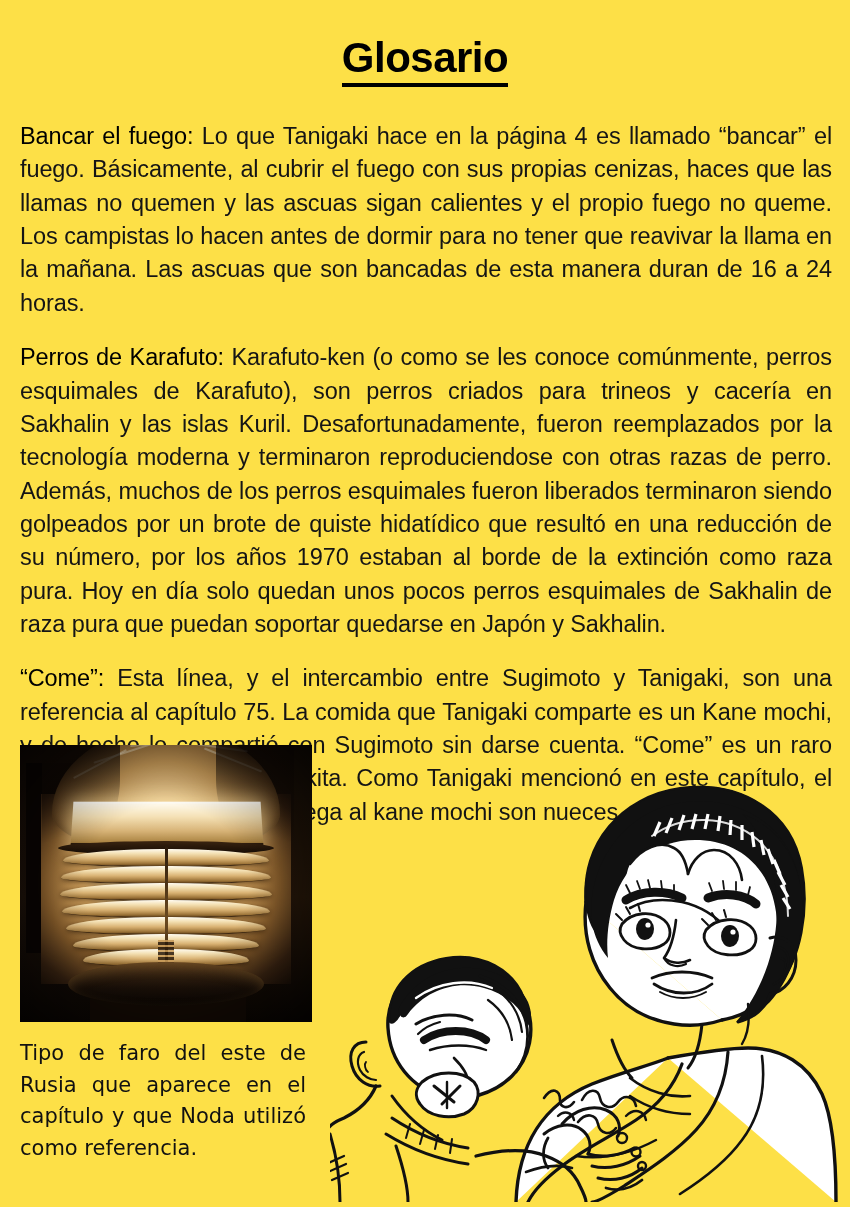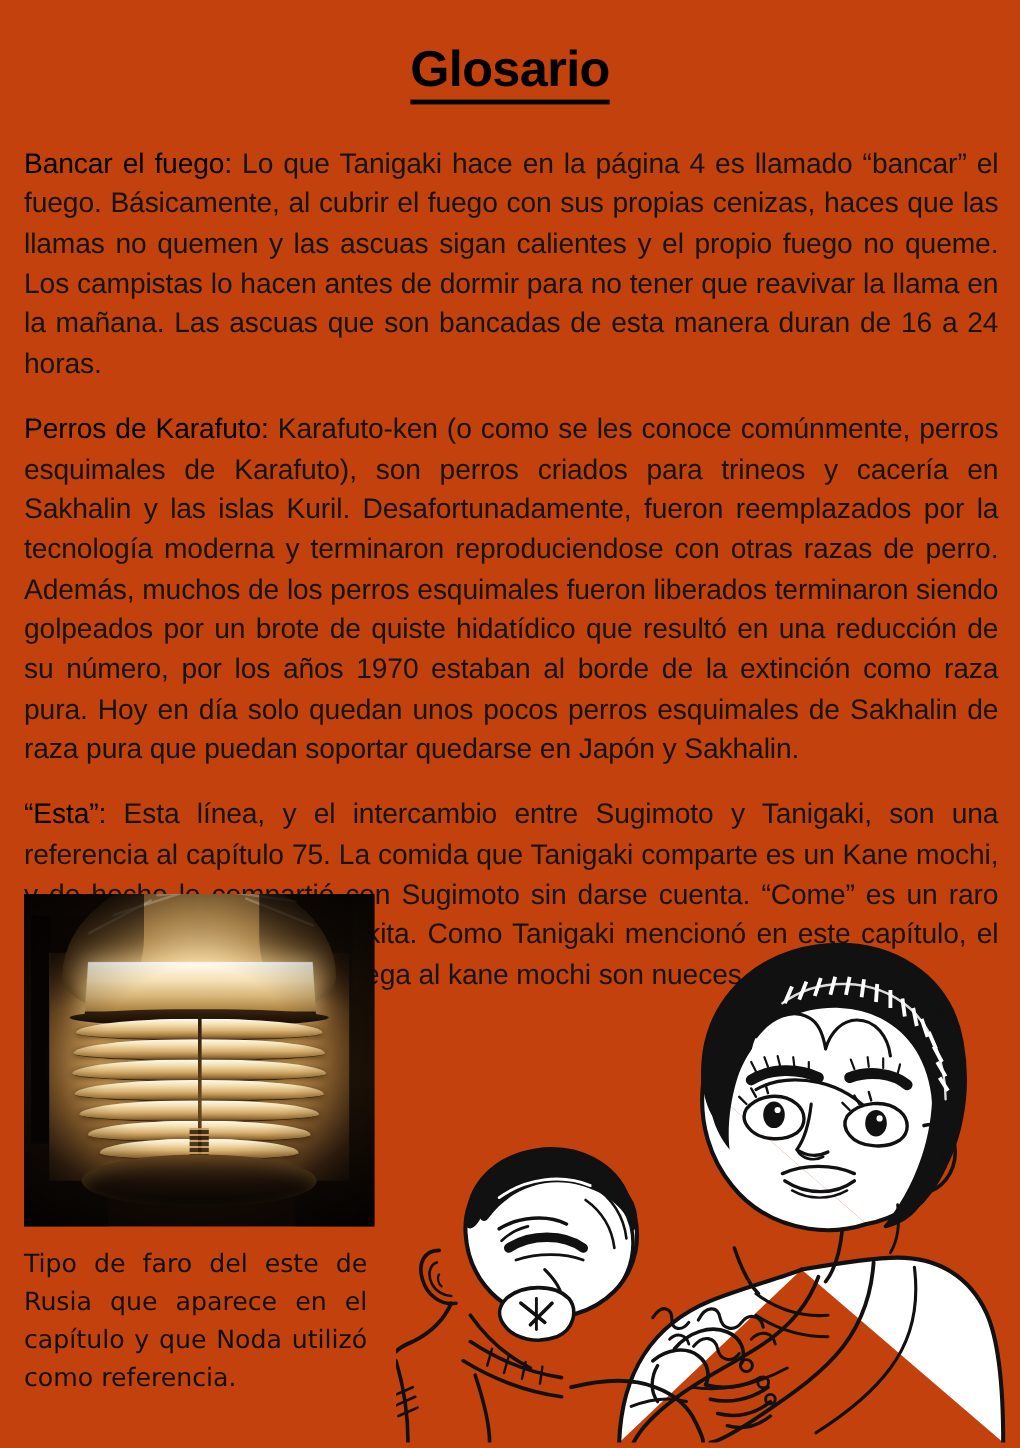--- a/index.html
+++ b/index.html
@@ -15,21 +15,21 @@
     overflow: hidden;
     font-family: "Liberation Sans", sans-serif;
     color: #111111;
   }
 
   .page {
     position: absolute;
     left: 0; top: 0;
     width: 850px;
     height: 1207px;
-    background: #c2410c;
+    background: #fde047;
   }
 
   
   .doc-title {
     position: absolute;
     left: 0;
     top: 36px;
     width: 850px;
     text-align: center;
     font-size: 42px;
@@ -239,21 +239,21 @@
 
     <p class="para">
       <span class="term">Bancar el fuego:</span><span> Lo que Tanigaki hace en la página 4 es llamado “bancar” el fuego. Básicamente, al cubrir el fuego con sus propias cenizas, haces que las llamas no quemen y las ascuas sigan calientes y el propio fuego no queme. Los campistas lo hacen antes de dormir para no tener que reavivar la llama en la mañana. Las ascuas que son bancadas de esta manera duran de 16 a 24 horas.</span>
     </p>
 
     <p class="para">
       <span class="term">Perros de Karafuto:</span><span> Karafuto-ken (o como se les conoce comúnmente, perros esquimales de Karafuto), son perros criados para trineos y cacería en Sakhalin y las islas Kuril. Desafortunadamente, fueron reemplazados por la tecnología moderna y terminaron reproduciendose con otras razas de perro. Además, muchos de los perros esquimales fueron liberados terminaron siendo golpeados por un brote de quiste hidatídico que resultó en una reducción de su número, por los años 1970 estaban al borde de la extinción como raza pura. Hoy en día solo quedan unos pocos perros esquimales de Sakhalin de raza pura que puedan soportar quedarse en Japón y Sakhalin.</span>
     </p>
 
     <p class="para">
-      <span class="term">“Esta”:</span><span> Esta línea, y el intercambio entre Sugimoto y Tanigaki, son una referencia al capítulo 75. La comida que Tanigaki comparte es un Kane mochi, y de hecho lo compartió con Sugimoto sin darse cuenta. “Come” es un raro ejemplo de su acento de Akita. Como Tanigaki mencionó en este capítulo, el ingrediente secreto que agrega al kane mochi son nueces.</span>
+      <span class="term">“Come”:</span><span> Esta línea, y el intercambio entre Sugimoto y Tanigaki, son una referencia al capítulo 75. La comida que Tanigaki comparte es un Kane mochi, y de hecho lo compartió con Sugimoto sin darse cuenta. “Come” es un raro ejemplo de su acento de Akita. Como Tanigaki mencionó en este capítulo, el ingrediente secreto que agrega al kane mochi son nueces.</span>
     </p>
 
   </div>
 
   <div class="figure-block">
     <div class="photo">
       <div class="wall-left"></div>
       <div class="wall-left-panel"></div>
       <div class="wall-right"></div>
       <div class="glow"></div>

